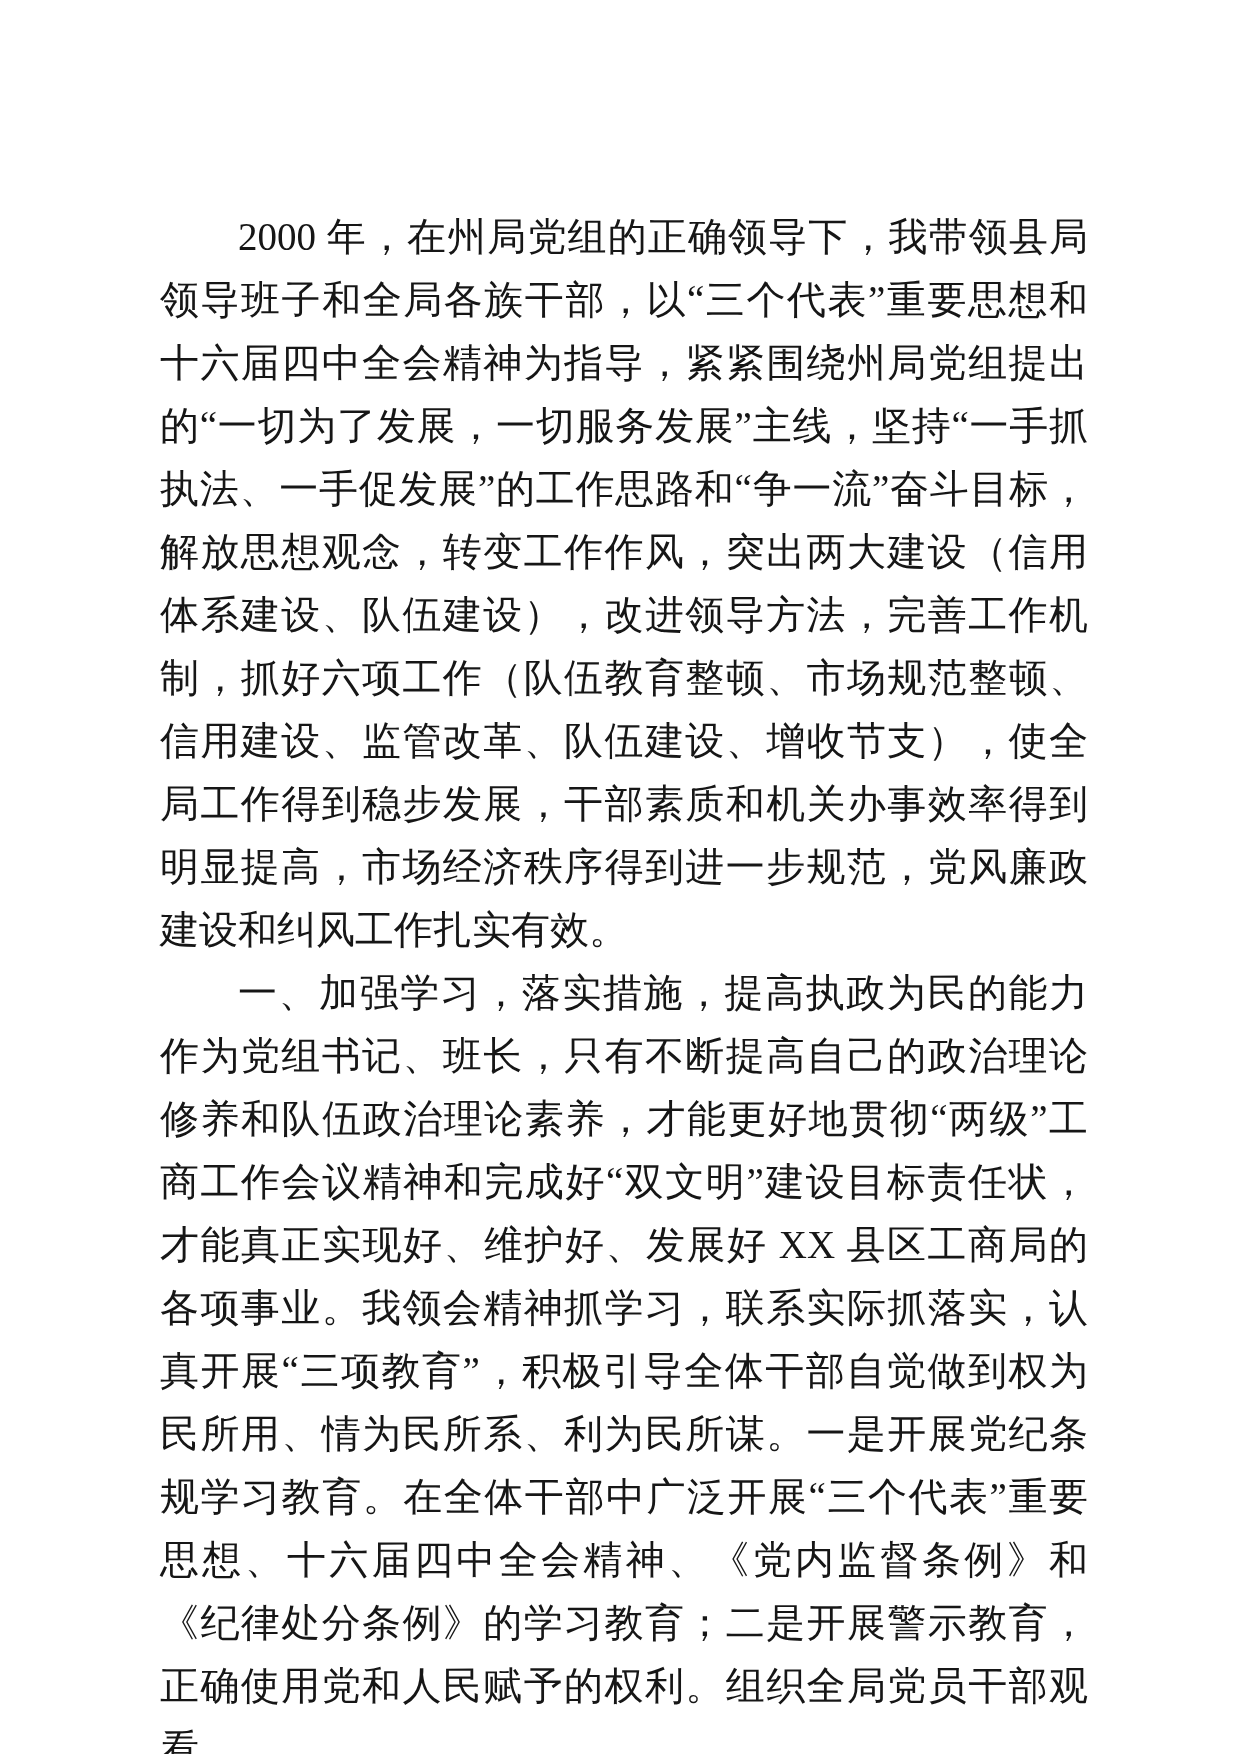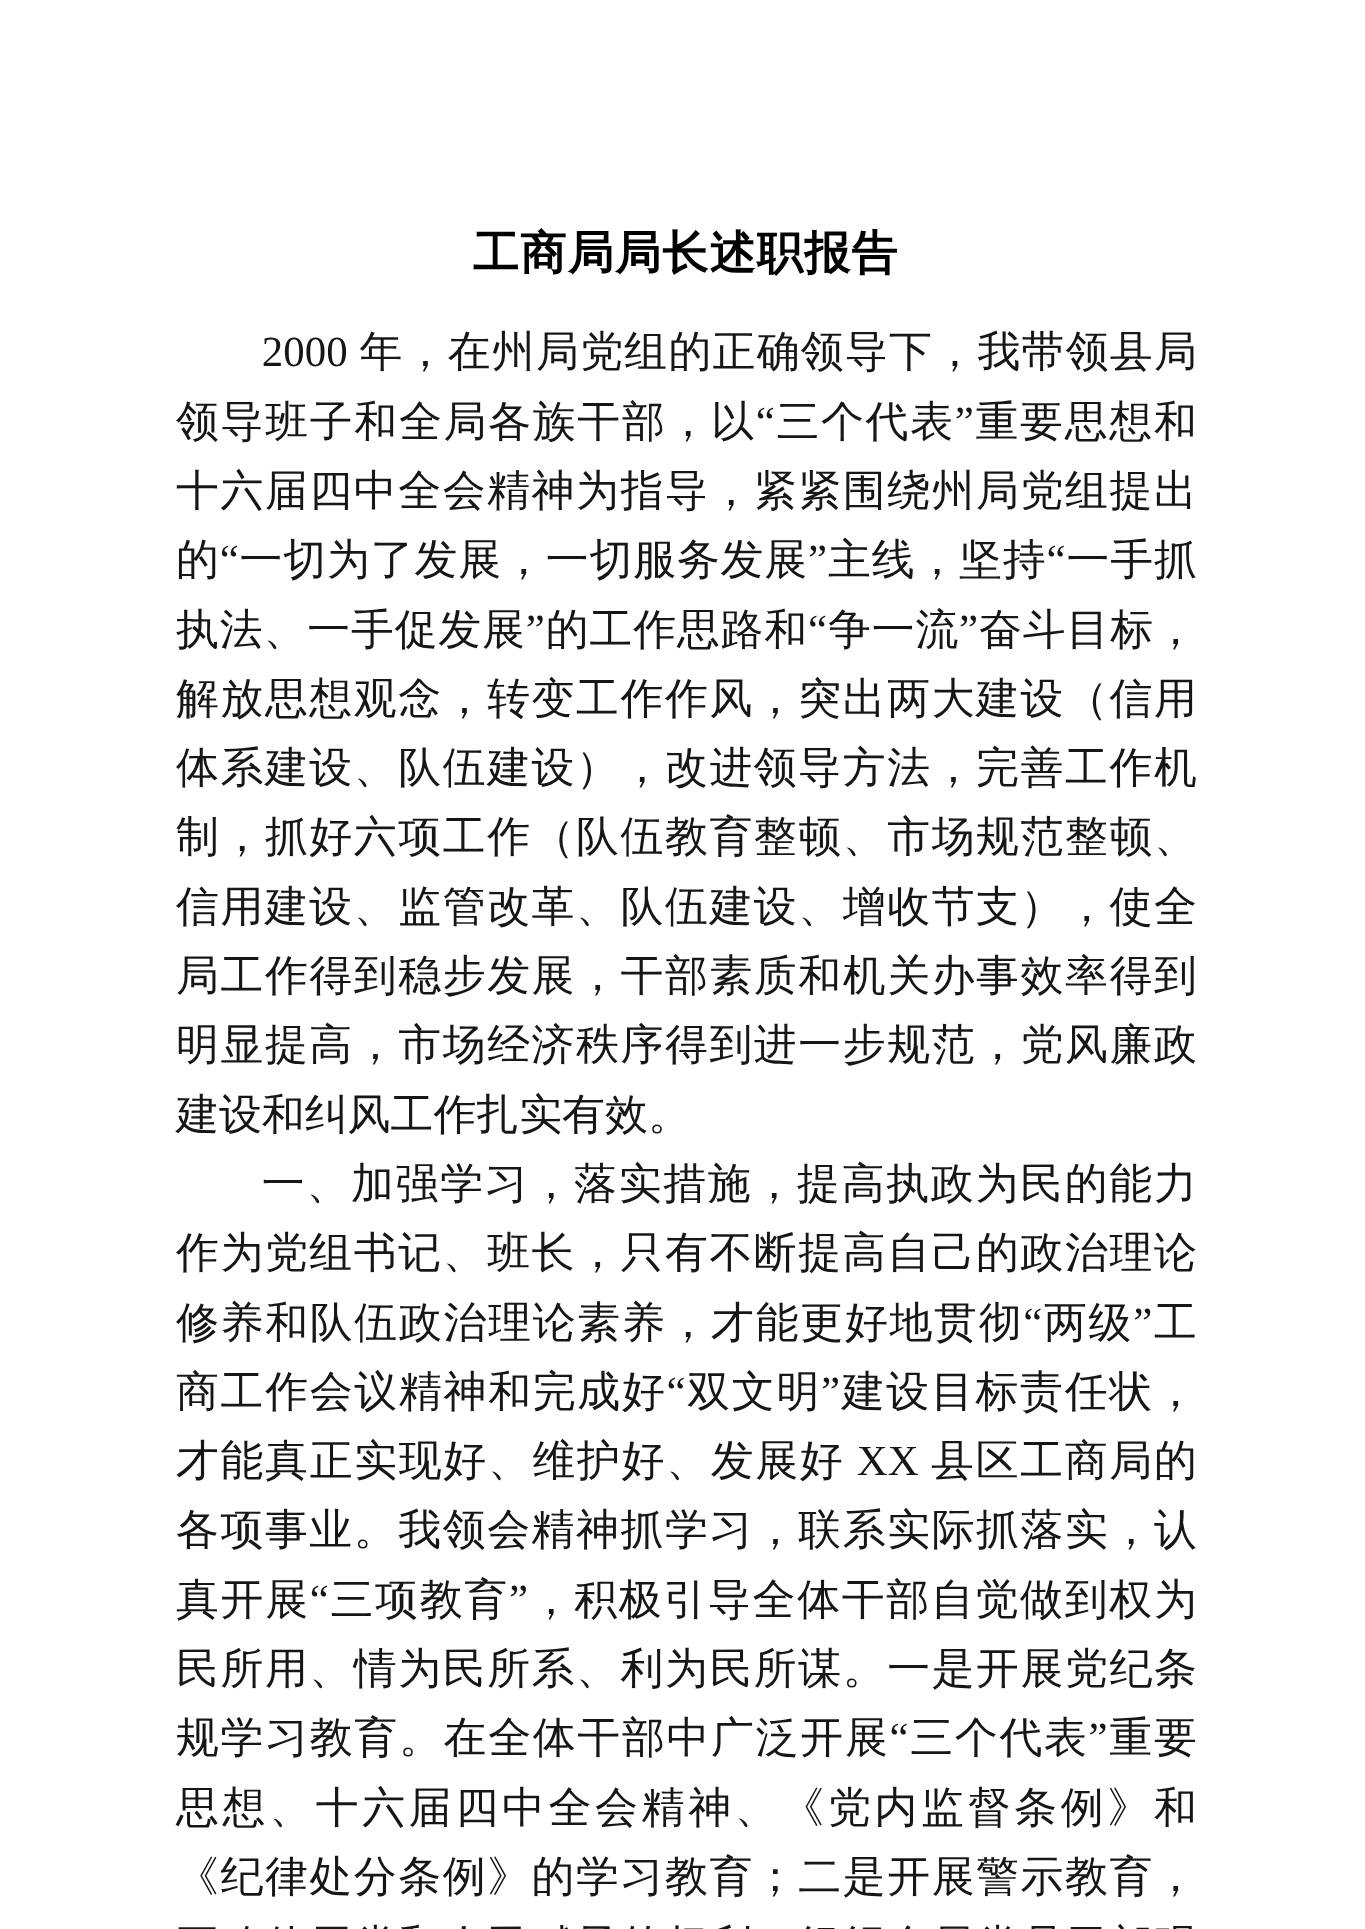--- a/index.html
+++ b/index.html
@@ -50,19 +50,18 @@
     font-size: 27px;
     line-height: 34px;
     color: #222222;
   }
 </style>
 </head>
 <body>
 
 <div class="page">
   <div class="content">
-    <h1 class="doc-title">工商局局长述职报告</h1>
     <div class="doc-body" id="doc-body">
         <p class="body-par">2000 年，在州局党组的正确领导下，我带领县局领导班子和全局各族干部，以“三个代表”重要思想和十六届四中全会精神为指导，紧紧围绕州局党组提出的“一切为了发展，一切服务发展”主线，坚持“一手抓执法、一手促发展”的工作思路和“争一流”奋斗目标，解放思想观念，转变工作作风，突出两大建设（信用体系建设、队伍建设），改进领导方法，完善工作机制，抓好六项工作（队伍教育整顿、市场规范整顿、信用建设、监管改革、队伍建设、增收节支），使全局工作得到稳步发展，干部素质和机关办事效率得到明显提高，市场经济秩序得到进一步规范，党风廉政建设和纠风工作扎实有效。</p>
         <p class="body-par">一、加强学习，落实措施，提高执政为民的能力作为党组书记、班长，只有不断提高自己的政治理论修养和队伍政治理论素养，才能更好地贯彻“两级”工商工作会议精神和完成好“双文明”建设目标责任状，才能真正实现好、维护好、发展好 XX 县区工商局的各项事业。我领会精神抓学习，联系实际抓落实，认真开展“三项教育”，积极引导全体干部自觉做到权为民所用、情为民所系、利为民所谋。一是开展党纪条规学习教育。在全体干部中广泛开展“三个代表”重要思想、十六届四中全会精神、《党内监督条例》和《纪律处分条例》的学习教育；二是开展警示教育，正确使用党和人民赋予的权利。组织全局党员干部观看</p>
       </div>
   </div>
 </div>
 
 </body></html>

